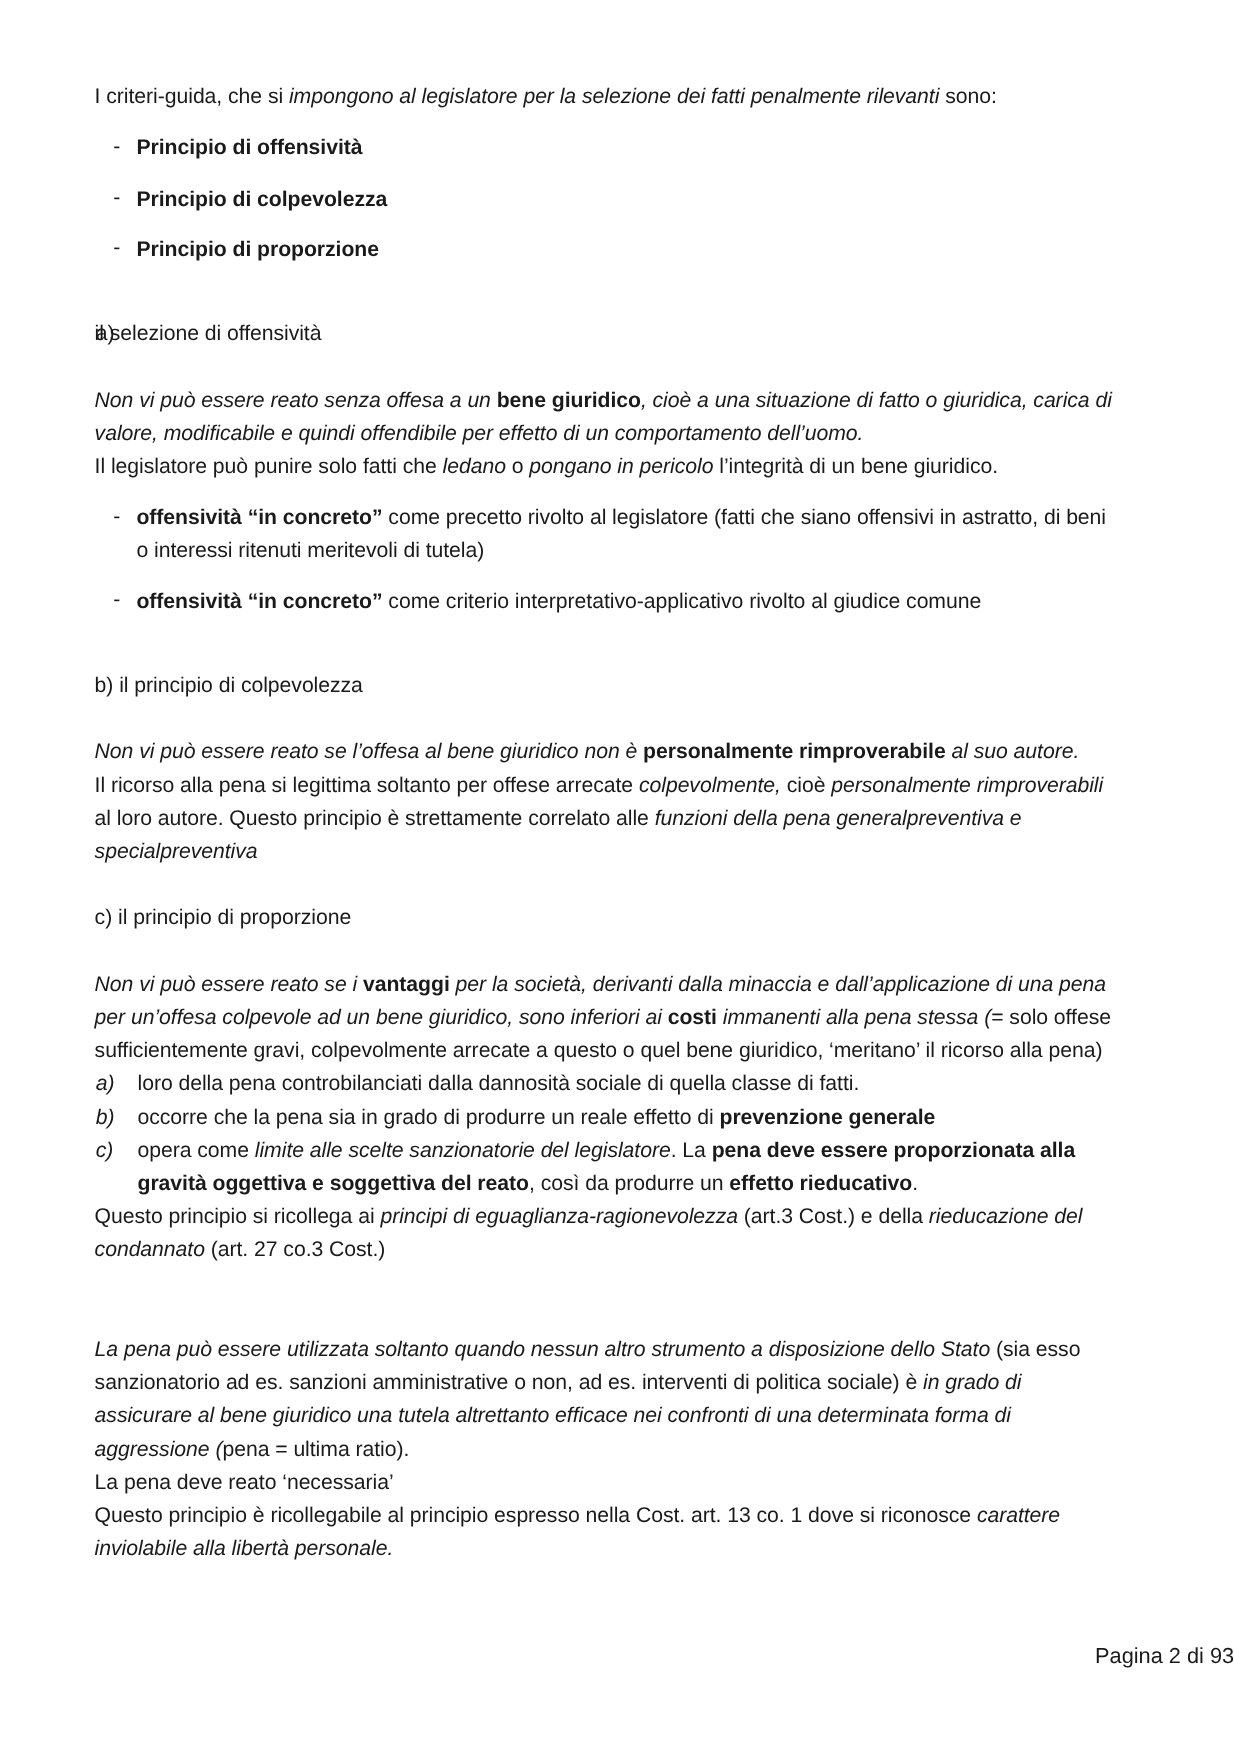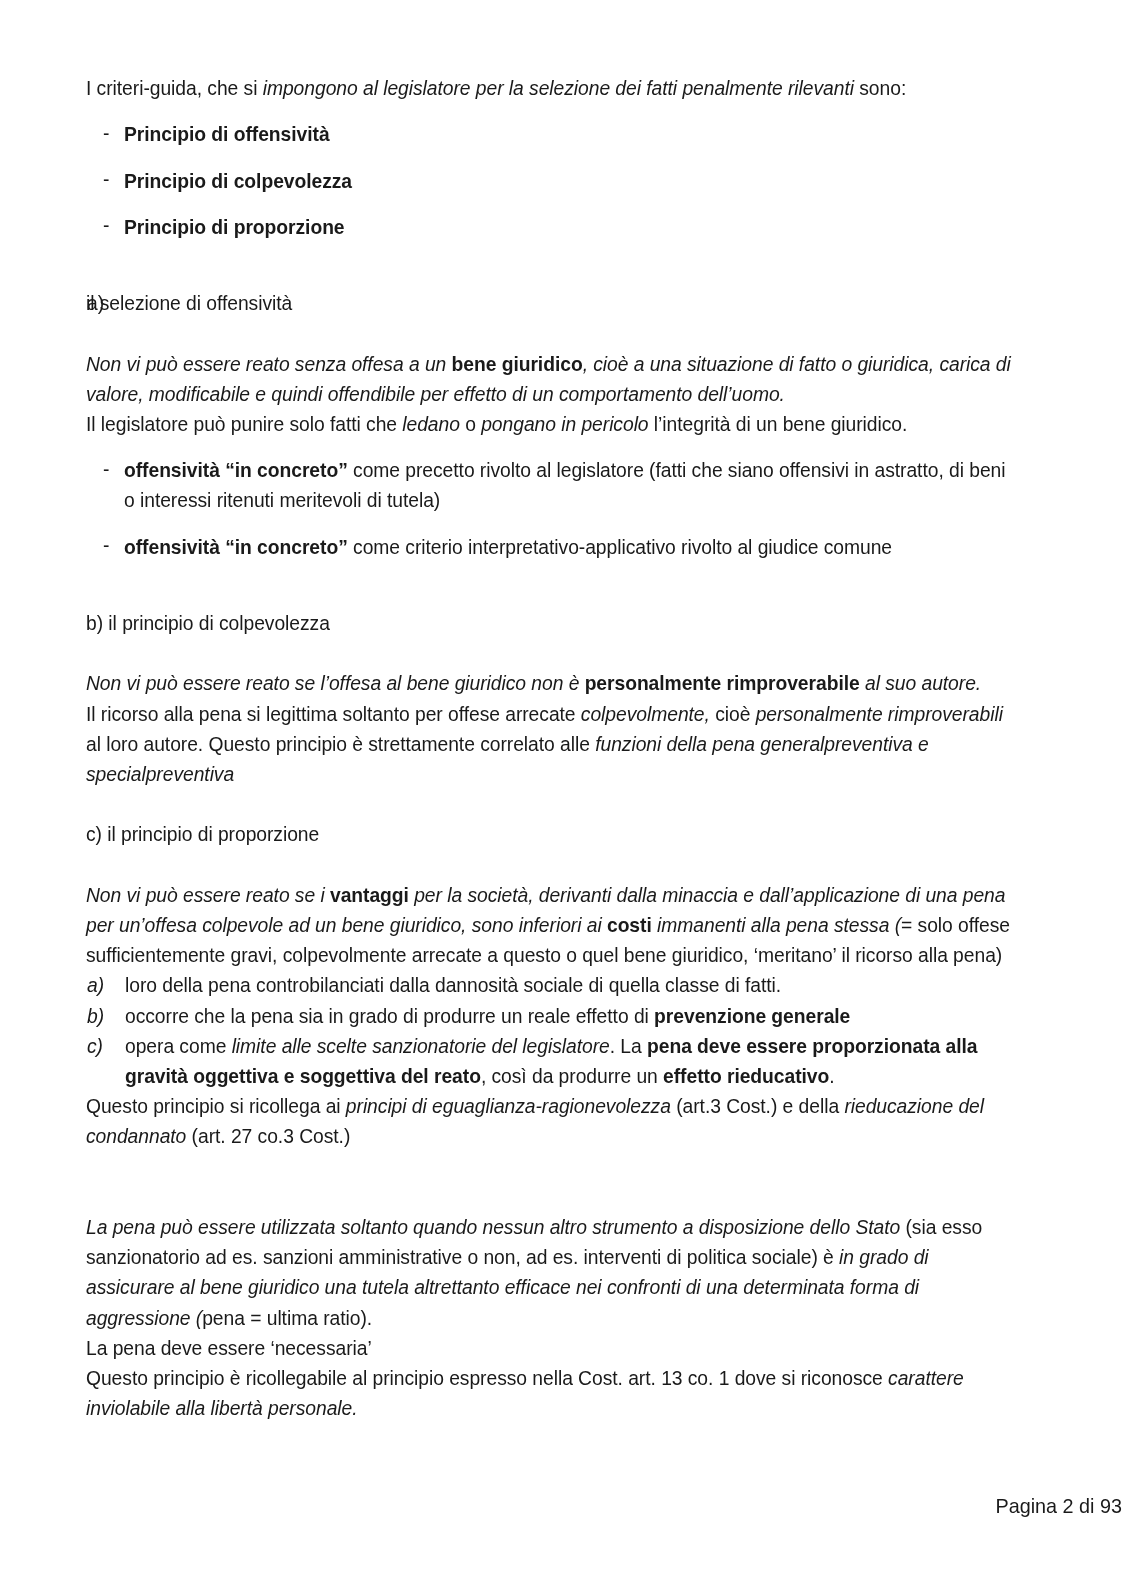--- a/index.html
+++ b/index.html
@@ -163,21 +163,21 @@
 
     <p class="para"><span>Questo principio si ricollega ai </span><span class="it">principi di eguaglianza-ragionevolezza</span><span> (art.3 Cost.) e della </span><span class="it">rieducazione del condannato</span><span> (art. 27 co.3 Cost.)</span></p>
 
     <div class="gap-1"></div>
 
 
     <div class="gap-1"></div>
 
     <p class="para"><span class="it">La pena può essere utilizzata soltanto quando nessun altro strumento a disposizione dello Stato </span><span>(sia esso sanzionatorio ad es. sanzioni amministrative o non, ad es. interventi di politica sociale) è </span><span class="it">in grado di assicurare al bene giuridico una tutela altrettanto efficace nei confronti di una determinata forma di aggressione (</span><span>pena = ultima ratio).</span></p>
 
-    <p class="para">La pena deve essere ‘necessaria’</p>
+    <p class="para">La pena deve reato ‘necessaria’</p>
 
     <p class="para"><span>Questo principio è ricollegabile al principio espresso nella Cost. art. 13 co. 1 dove si riconosce </span><span class="it">carattere inviolabile alla libertà personale.</span></p>
 
   </div>
 
   <div class="footer">
     <span>Pagina 2 di 93</span>
   </div>
 </div>
 

